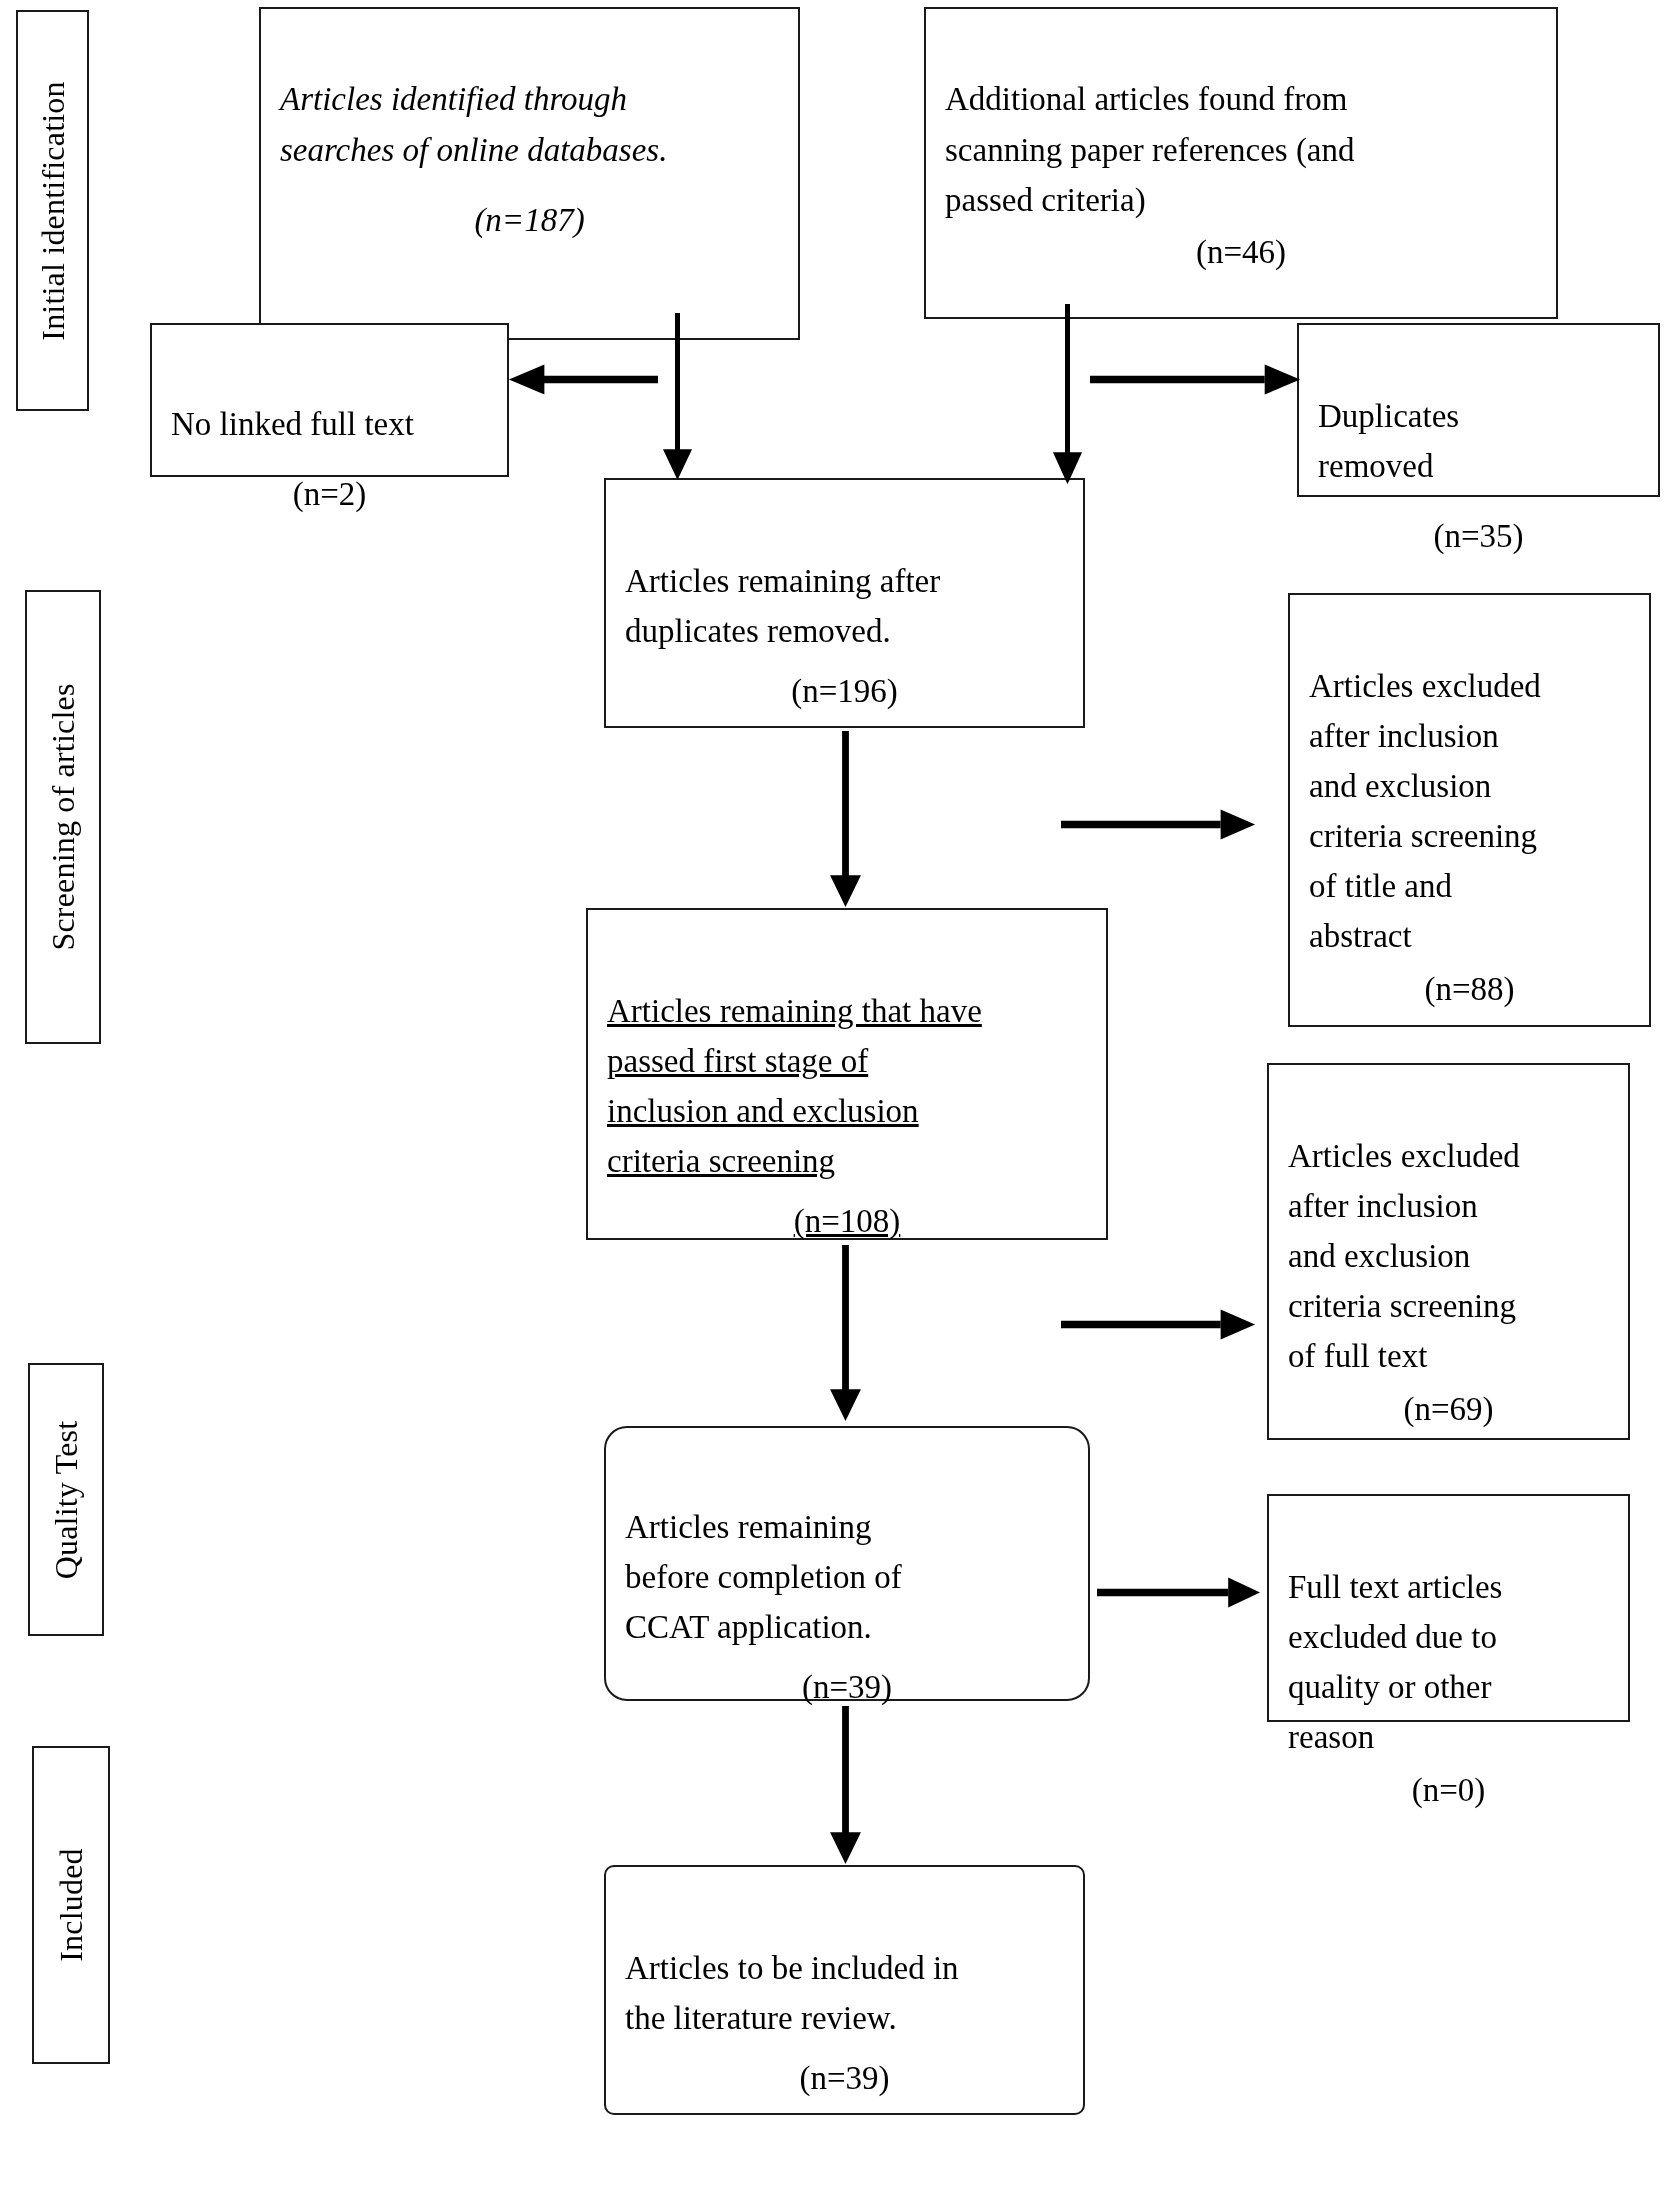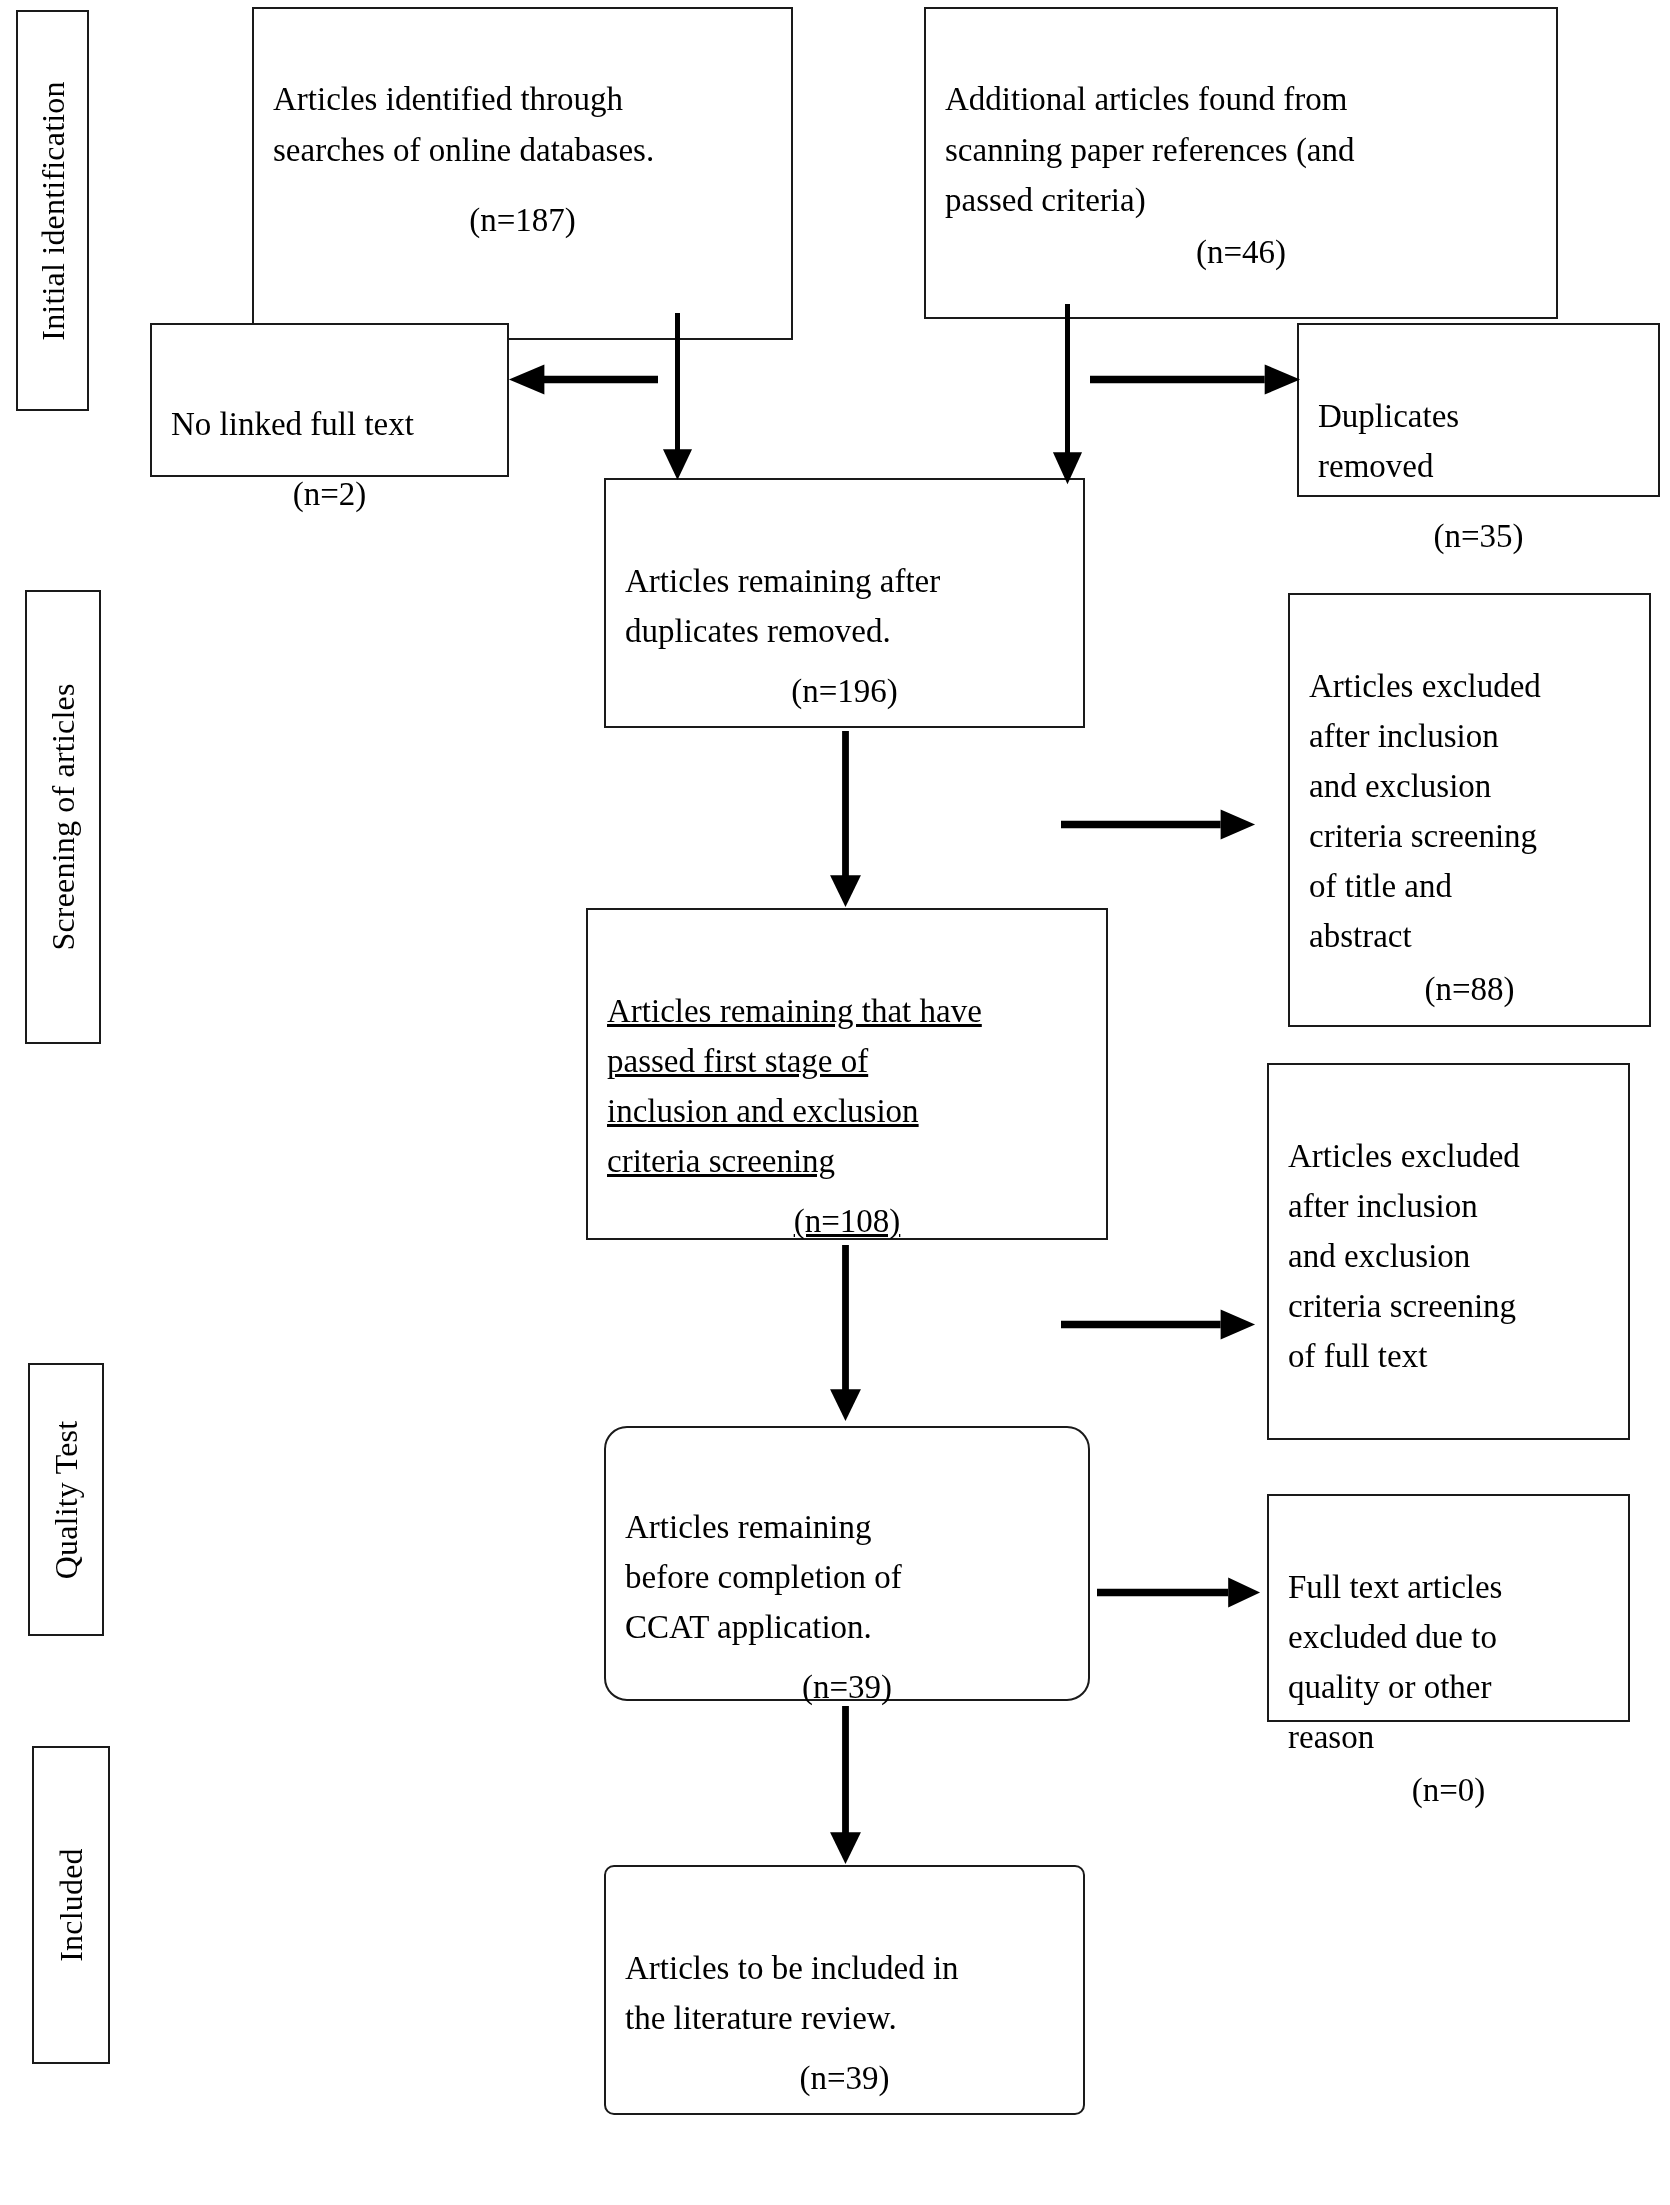--- a/index.html
+++ b/index.html
@@ -73,21 +73,21 @@
   </div>
 
   <div class="stage" style="left:28px; top:1363px; width:76px; height:273px;">
     <span class="vtext">Quality Test</span>
   </div>
 
   <div class="stage" style="left:32px; top:1746px; width:78px; height:318px;">
     <span class="vtext">Included</span>
   </div>
 
-  <div class="fbox" style="left:252px; top:6.8px; width:541px; height:333px;">
+  <div class="fbox" style="left:259px; top:6.8px; width:541px; height:333px;font-style:italic;">
     <span>Articles identified through
 searches of online databases.</span>
     <span class="nline">(n=187)</span>
   </div>
 
   <div class="fbox verytight" style="left:924px; top:6.8px; width:634px; height:312px;">
     <span>Additional articles found from
 scanning paper references (and
 passed criteria)</span>
     <span class="nline">(n=46)</span>
@@ -127,20 +127,21 @@
 criteria screening</span>
     <span class="nline">(n=108)</span>
   </div>
 
   <div class="fbox verytight" style="left:1267px; top:1063px; width:363px; height:377px;">
     <span>Articles excluded
 after inclusion
 and exclusion
 criteria screening
 of full text</span>
+    <span class="nline">(n=69)</span>
   </div>
 
   <div class="fbox tight" style="left:604px; top:1426px; width:486px; height:275px; padding-top:23.6px;border-radius:23px;">
     <span>Articles remaining
 before completion of
 CCAT application.</span>
     <span class="nline">(n=39)</span>
   </div>
 
   <div class="fbox verytight" style="left:1267px; top:1494px; width:363px; height:228px;">

